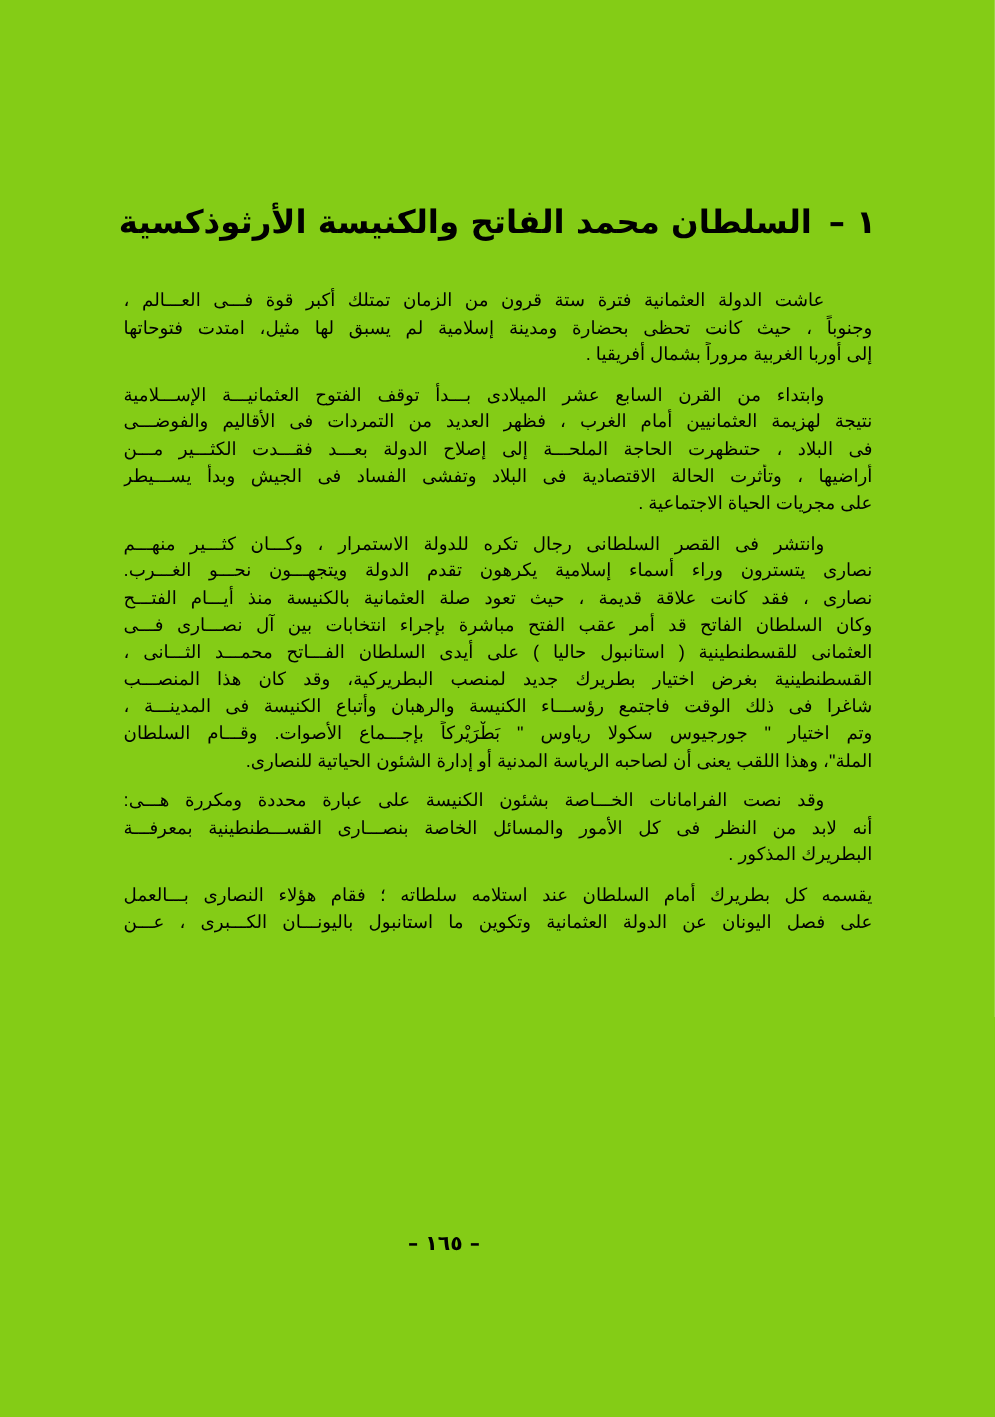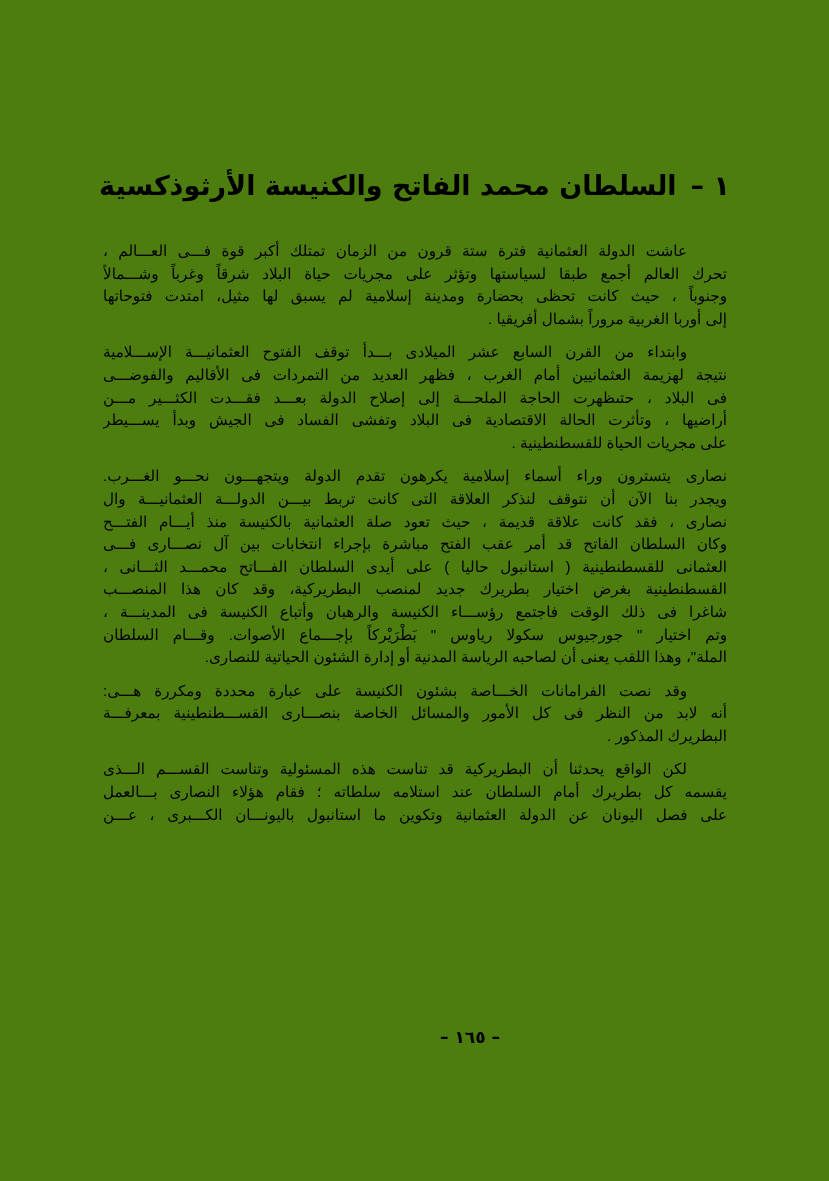--- a/index.html
+++ b/index.html
@@ -14,21 +14,21 @@
       overflow: hidden;
       font-family: "DejaVu Sans", sans-serif;
       color: #000000;
     }
     .page {
       position: absolute;
       left: 0;
       top: 0;
       width: 829px;
       height: 1181px;
-      background: #4d7c0f;
+      background: #84cc16;
     }
     .title {
       position: absolute;
       top: 148px;
       left: 100px;
       width: 630px;
       direction: rtl;
       text-align: right;
       font-family: "DejaVu Sans", sans-serif;
       font-weight: bold;
@@ -66,21 +66,21 @@
       padding-right: 40px;
     }
     .line.last {
       text-align-last: right;
     }
     .page-number {
       position: absolute;
       top: 1025px;
       left: 340px;
       width: 160px;
-      text-align: right;
+      text-align: left;
       direction: rtl;
       font-family: "DejaVu Sans", sans-serif;
       font-weight: bold;
       font-size: 17px;
       line-height: 24px;
       white-space: nowrap;
     }
   </style>
 </head>
 <body>
@@ -88,54 +88,52 @@
 <div class="page">
 
   <h1 class="title">
     <span class="num">١ –</span><span>السلطان محمد الفاتح والكنيسة الأرثوذكسية</span>
   </h1>
 
   <div class="body-text">
 
     <div class="para">
       <span class="line first">عاشت الدولة العثمانية فترة ستة قرون من الزمان تمتلك أكبر قوة فـــى العـــالم ،</span>
-      <span class="line">تحرك العالم أجمع طبقا لسياستها وتؤثر على مجريات حياة البلاد شرقاً وغرباً وشـــمالاً</span>
       <span class="line">وجنوباً ، حيث كانت تحظى بحضارة ومدينة إسلامية لم يسبق لها مثيل، امتدت فتوحاتها</span>
       <span class="line last">إلى أوربا الغربية مروراً بشمال أفريقيا .</span>
     </div>
 
     <div class="para">
       <span class="line first">وابتداء من القرن السابع عشر الميلادى بـــدأ توقف الفتوح العثمانيـــة الإســـلامية</span>
       <span class="line">نتيجة لهزيمة العثمانيين أمام الغرب ، فظهر العديد من التمردات فى الأقاليم والفوضـــى</span>
       <span class="line">فى البلاد ، حتىظهرت الحاجة الملحـــة إلى إصلاح الدولة بعـــد فقـــدت الكثـــير مـــن</span>
       <span class="line">أراضيها ، وتأثرت الحالة الاقتصادية فى البلاد وتفشى الفساد فى الجيش وبدأ يســـيطر</span>
-      <span class="line last">على مجريات الحياة للقسطنطينية .</span>
+      <span class="line last">على مجريات الحياة الاجتماعية .</span>
     </div>
 
     <div class="para">
+      <span class="line first">وانتشر فى القصر السلطانى رجال تكره للدولة الاستمرار ، وكـــان كثـــير منهـــم</span>
       <span class="line">نصارى يتسترون وراء أسماء إسلامية يكرهون تقدم الدولة ويتجهـــون نحـــو الغـــرب.</span>
-      <span class="line">ويجدر بنا الآن أن نتوقف لنذكر العلاقة التى كانت تربط بيـــن الدولـــة العثمانيـــة وال</span>
       <span class="line">نصارى ، فقد كانت علاقة قديمة ، حيث تعود صلة العثمانية بالكنيسة منذ أيـــام الفتـــح</span>
       <span class="line">وكان السلطان الفاتح قد أمر عقب الفتح مباشرة بإجراء انتخابات بين آل نصـــارى فـــى</span>
       <span class="line">العثمانى للقسطنطينية ( استانبول حاليا ) على أيدى السلطان الفـــاتح محمـــد الثـــانى ،</span>
       <span class="line">القسطنطينية بغرض اختيار بطريرك جديد لمنصب البطريركية، وقد كان هذا المنصـــب</span>
       <span class="line">شاغرا فى ذلك الوقت فاجتمع رؤســـاء الكنيسة والرهبان وأتباع الكنيسة فى المدينـــة ،</span>
       <span class="line">وتم اختيار " جورجيوس سكولا رياوس " بَطْرَيْركاً بإجـــماع الأصوات. وقـــام السلطان</span>
       <span class="line last">الملة"، وهذا اللقب يعنى أن لصاحبه الرياسة المدنية أو إدارة الشئون الحياتية للنصارى.</span>
     </div>
 
     <div class="para">
       <span class="line first">وقد نصت الفرامانات الخـــاصة بشئون الكنيسة على عبارة محددة ومكررة هـــى:</span>
       <span class="line">أنه لابد من النظر فى كل الأمور والمسائل الخاصة بنصـــارى القســـطنطينية بمعرفـــة</span>
       <span class="line last">البطريرك المذكور .</span>
     </div>
 
 
     <div class="para">
-      <span class="line first">لكن الواقع يحدثنا أن البطريركية قد تناست هذه المسئولية وتناست القســـم الـــذى</span>
       <span class="line">يقسمه كل بطريرك أمام السلطان عند استلامه سلطاته ؛ فقام هؤلاء النصارى بـــالعمل</span>
       <span class="line">على فصل اليونان عن الدولة العثمانية وتكوين ما استانبول باليونـــان الكـــبرى ، عـــن</span>
     </div>
 
   </div>
 
   <div class="page-number">– ١٦٥ –</div>
 
 </div>
 

